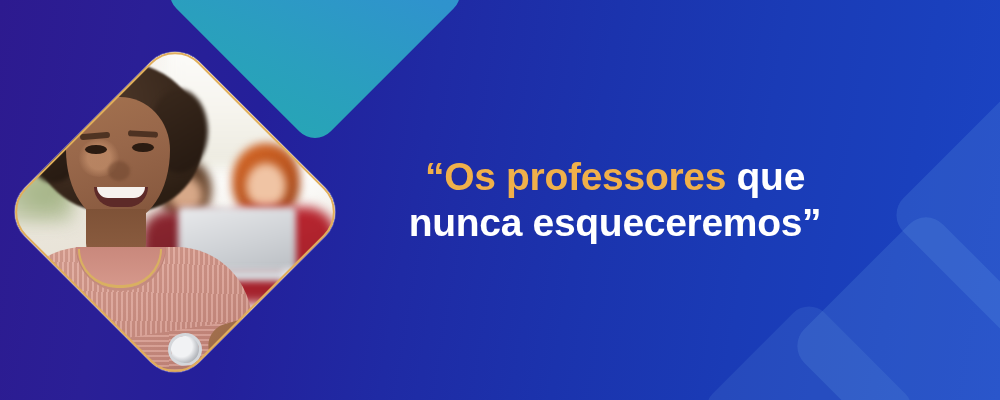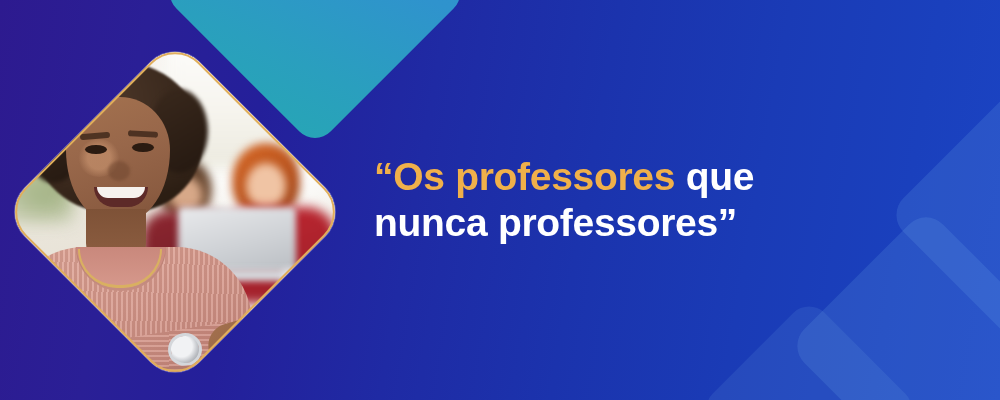--- a/index.html
+++ b/index.html
@@ -416,24 +416,24 @@
     width: 44px; height: 18px;
     border-radius: 10px;
     background: #b9453f;
     filter: blur(1px);
     transform: rotate(-12deg);
   }
 
   
   .headline {
     position: absolute;
-    left: 374px;
+    left: 365px;
     top: 154px;
     width: 500px;
-    text-align: left;
+    text-align: center;
     line-height: 1.18;
     font-size: 39px;
     font-weight: bold;
     letter-spacing: -0.3px;
     color: #ffffff;
     z-index: 8;
   }
   .hl-accent { color: #f0b04a; }
   .hl-line { display: block; white-space: nowrap; }
 </style>
@@ -490,16 +490,16 @@
         <div class="t-watch"></div>
         <div class="t-arm-bottom"></div>
         <div class="t-nails"></div>
       </div>
     </div>
   </div>
   <div class="photo-gold-line"></div>
 
   <div class="headline">
     <span class="hl-line"><span class="hl-accent">“</span><span class="hl-accent">Os professores</span><span> que</span></span>
-    <span class="hl-line"><span>nunca professores</span><span>”</span></span>
+    <span class="hl-line"><span>nunca esqueceremos</span><span>”</span></span>
   </div>
 
 </div>
 
 </body></html>

